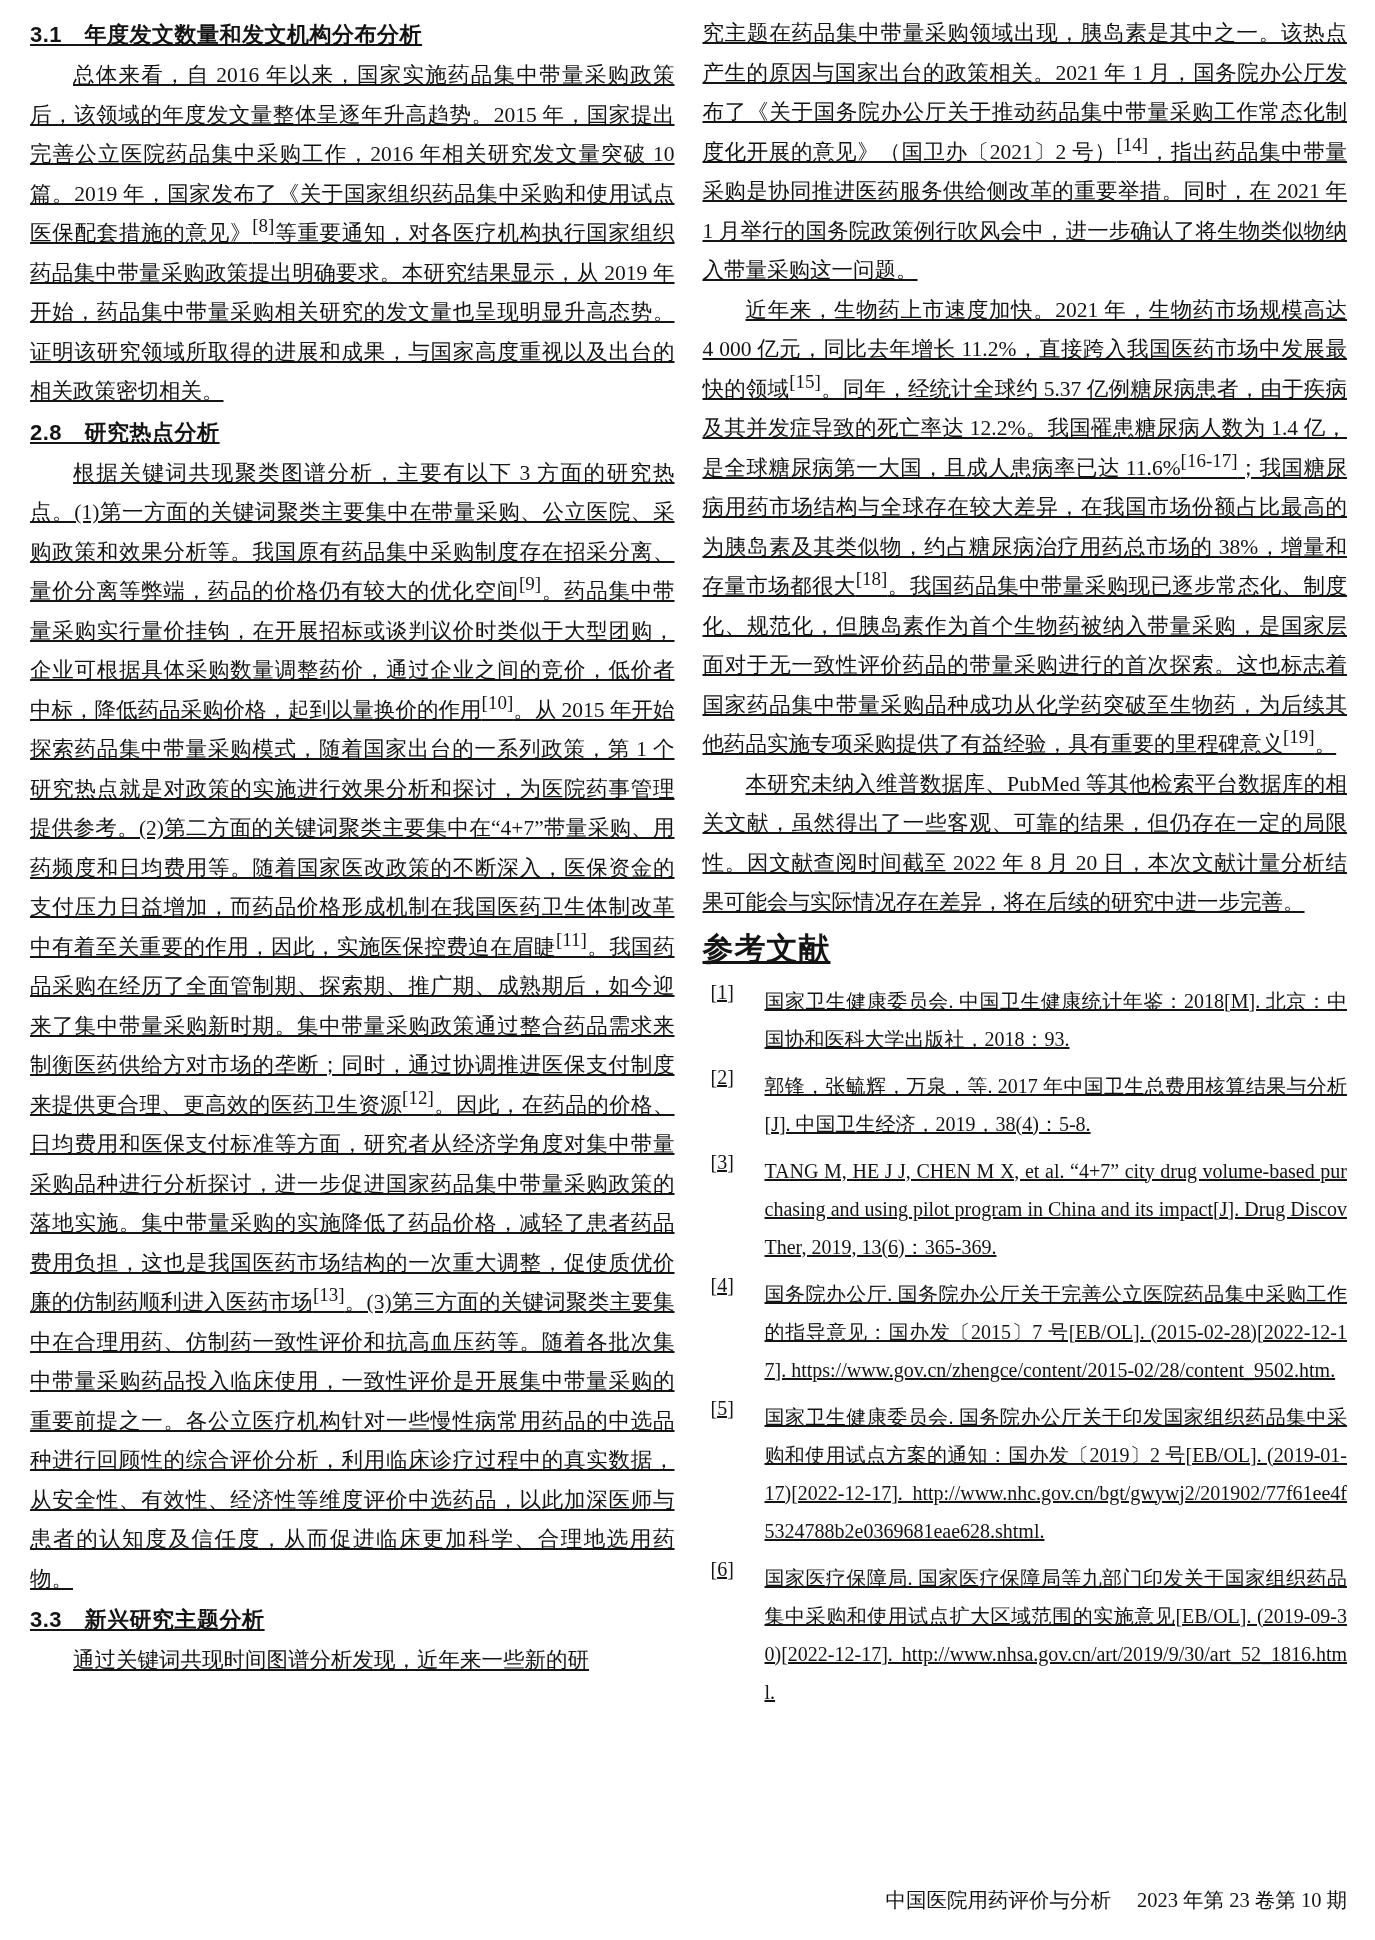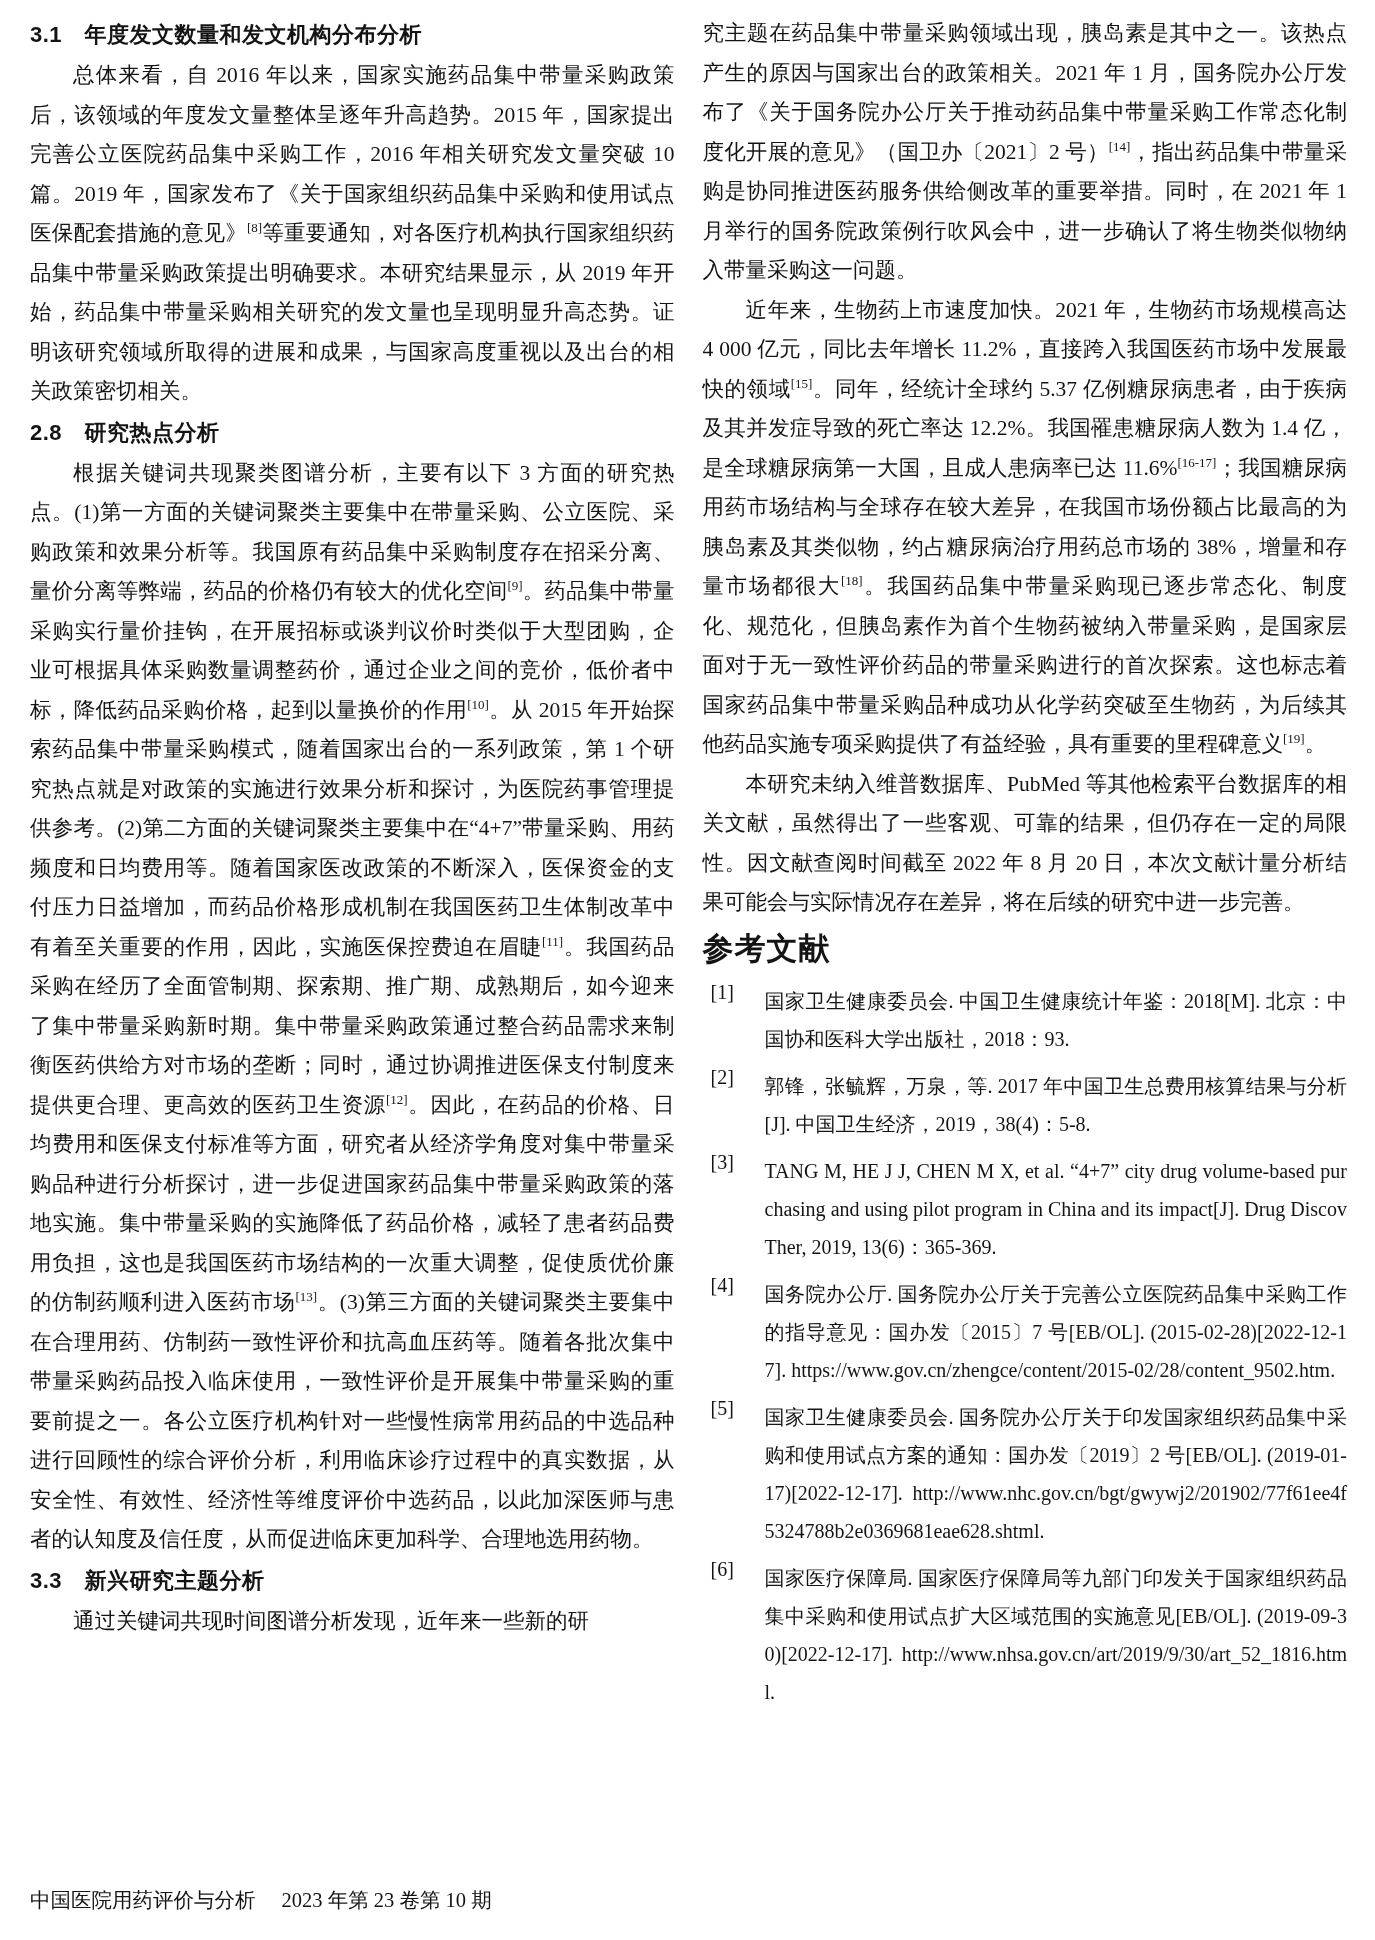--- a/index.html
+++ b/index.html
@@ -15,20 +15,21 @@
   }
   .page {
     box-sizing: border-box;
     width: 1375px; height: 1940px;
     padding: 14px 28px 0 30px;
     position: relative;
   }
   .columns {
     display: flex;
     gap: 28px;
+    text-decoration: underline;
   }
   .col {
     flex: 1 1 0;
     min-width: 0;
   }
   .sec-heading {
     font-family: "Liberation Sans", "DejaVu Sans", sans-serif;
     font-weight: bold;
     font-size: 22px;
     line-height: 42px;
@@ -37,21 +38,21 @@
   }
   p.para {
     margin: 0;
     font-size: 21.5px;
     line-height: 39.5px;
     text-align: justify;
     text-indent: 2em;
   }
   p.para.no-indent { text-indent: 0; }
   sup.cite {
-    font-size: 13px;
+    font-size: 19px;
     line-height: 0;
     vertical-align: super;
     letter-spacing: 0;
   }
   .ref-heading {
     font-family: "Liberation Sans", "DejaVu Sans", sans-serif;
     font-weight: bold;
     font-size: 31px;
     line-height: 48px;
     margin-top: 2px;
@@ -72,21 +73,21 @@
     min-width: 0;
     text-align: justify;
     word-break: break-all;
     margin-top: 9px;
   }
   .footer {
     position: absolute;
     left: 30px; right: 28px;
     bottom: 26px;
     display: flex;
-    justify-content: flex-start;
+    justify-content: flex-end;
     align-items: baseline;
     font-size: 20.5px;
     white-space: nowrap;
   }
   .footer .gap-l { margin-left: 26px; }
   .footer .gap-s { margin-left: 16px; }
 </style>
 </head>
 <body>
 

